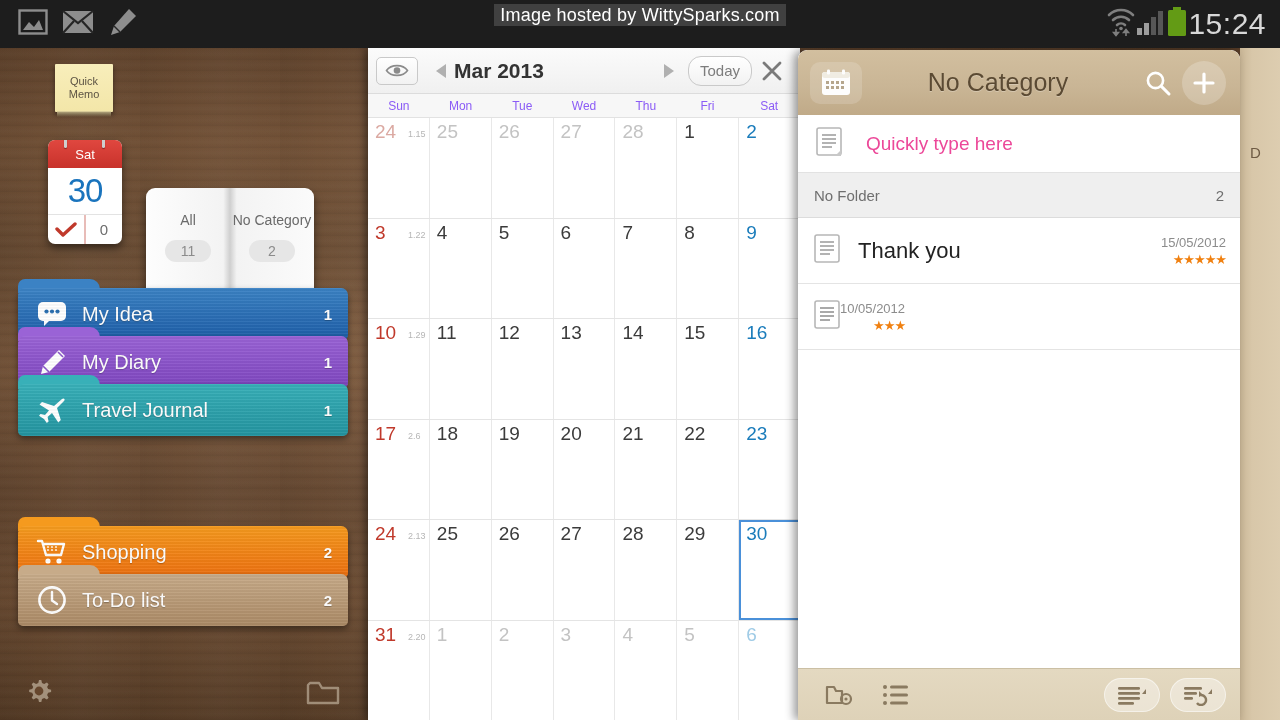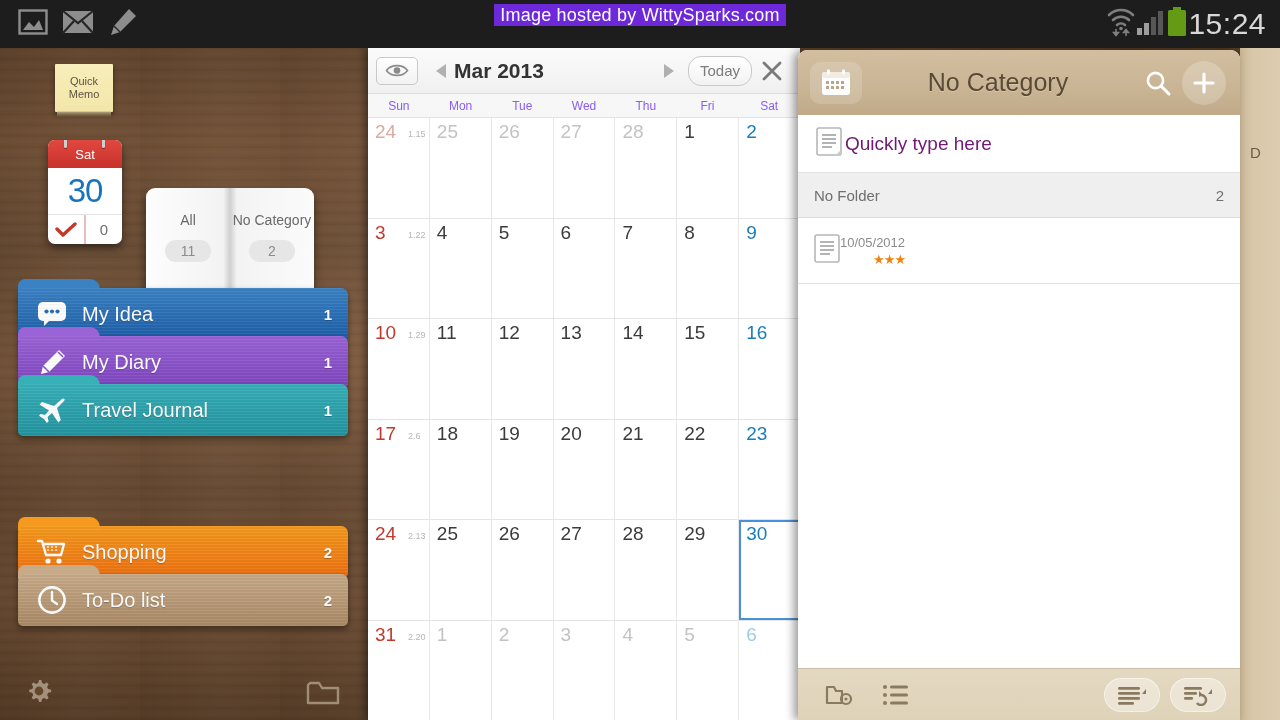--- a/index.html
+++ b/index.html
@@ -14,21 +14,21 @@
   #statusbar {
     position: absolute; top: 0; left: 0; width: 1280px; height: 48px;
     background: #1d1d1d; z-index: 60;
   }
   #statusbar .left { position: absolute; left: 18px; top: 0; height: 48px; display: flex; align-items: center; gap: 14px; }
   .sb-ico { opacity: .72; }
   #watermark {
     position: absolute; left: 0; right: 0; top: 5px; text-align: center;
     color: #fff; font-size: 18px; letter-spacing: .2px;
   }
-  #watermark span { background: #6d28d9; padding: 1px 6px; }
+  #watermark span { background: #404040; padding: 1px 6px; }
   #statusbar .right { position: absolute; right: 14px; top: 0; height: 48px; display: flex; align-items: center; }
   #clock { color: #d8d8d8; font-size: 30px; font-weight: 300; letter-spacing: .5px; }
 
   
   #desk {
     position: absolute; top: 48px; left: 0; width: 1280px; height: 672px;
     background:
       repeating-linear-gradient(0deg, rgba(0,0,0,.05) 0px, rgba(0,0,0,0) 3px, rgba(255,255,255,.018) 6px, rgba(0,0,0,0) 11px),
       repeating-linear-gradient(90deg, rgba(0,0,0,.04) 0px, rgba(0,0,0,0) 40px, rgba(255,255,255,.02) 80px, rgba(0,0,0,0) 140px),
       linear-gradient(180deg, #6d4b30 0%, #795436 14%, #6a4a2f 30%, #7b5638 48%, #6b4a30 66%, #7a5537 82%, #6a4a2f 100%);
@@ -181,21 +181,21 @@
   #memo-title { flex: 1; text-align: center; font-size: 25px; color: #5b4a33; text-shadow: 0 1px 0 rgba(255,255,255,.25); }
   .search-btn { width: 48px; display:flex; align-items:center; justify-content:center; }
   .plus-btn {
     width: 44px; height: 44px; margin-right: 14px; border-radius: 50%;
     background: rgba(255,255,255,.22); display:flex; align-items:center; justify-content:center;
   }
   #quicktype {
     height: 58px; flex: none; display: flex; align-items: center; padding-left: 18px;
     background: #fff; border-bottom: 1px solid #e2e2e2;
   }
-  #quicktype .qt-text { font-size: 19px; color: #701a75; padding-left: 3px; }
+  #quicktype .qt-text { font-size: 19px; color: #ec4899; padding-left: 24px; }
   #folder-bar {
     height: 45px; flex: none; display: flex; align-items: center; justify-content: space-between;
     padding: 0 16px; background: #efefef; border-bottom: 1px solid #dcdcdc;
     font-size: 15px; color: #6f6f6f;
   }
   #memo-list { flex: 1; background: #fff; overflow: hidden; }
   .memo-row {
     height: 66px; display: flex; align-items: center; padding: 0 14px 0 16px;
     border-bottom: 1px solid #e4e4e4;
   }
@@ -604,20 +604,36 @@
         <div class="memo-row">
           <span class="mi"><svg width="26" height="30" viewBox="0 0 26 30">
               <rect x="1" y="1" width="24" height="27" rx="2" stroke="#b7b7b7" stroke-width="1.6" fill="#fff"></rect>
               <g stroke="#9a9a9a" stroke-width="1.7">
                 <path d="M6 8 H20"></path>
                 <path d="M6 12 H20"></path>
                 <path d="M6 16 H20"></path>
                 <path d="M6 20 H16"></path>
               </g>
             </svg></span>
+          <span class="m-title">Thank you</span>
+          <span class="m-right">
+            <div class="m-date">15/05/2012</div>
+            <div class="m-stars">★★★★★</div>
+          </span>
+        </div>
+        <div class="memo-row">
+          <span class="mi"><svg width="26" height="30" viewBox="0 0 26 30">
+              <rect x="1" y="1" width="24" height="27" rx="2" stroke="#b7b7b7" stroke-width="1.6" fill="#fff"></rect>
+              <g stroke="#9a9a9a" stroke-width="1.7">
+                <path d="M6 8 H20"></path>
+                <path d="M6 12 H20"></path>
+                <path d="M6 16 H20"></path>
+                <path d="M6 20 H16"></path>
+              </g>
+            </svg></span>
           <span class="m-right">
             <div class="m-date">10/05/2012</div>
             <div class="m-stars">★★★</div>
           </span>
         </div>
       </div>
 
     <div id="memo-footer">
       <span class="ft-ico">
         <svg width="30" height="28" viewBox="0 0 30 28">

